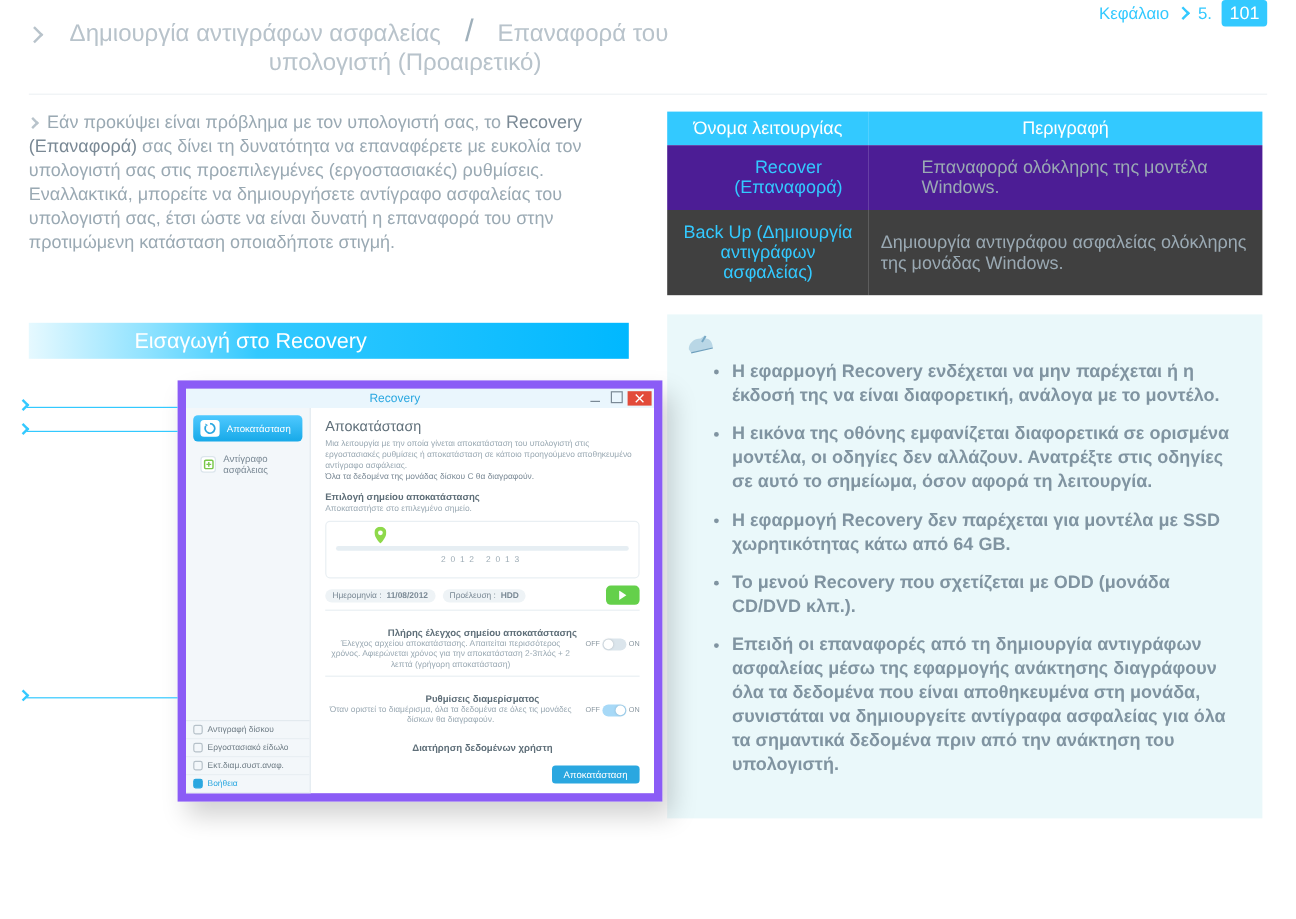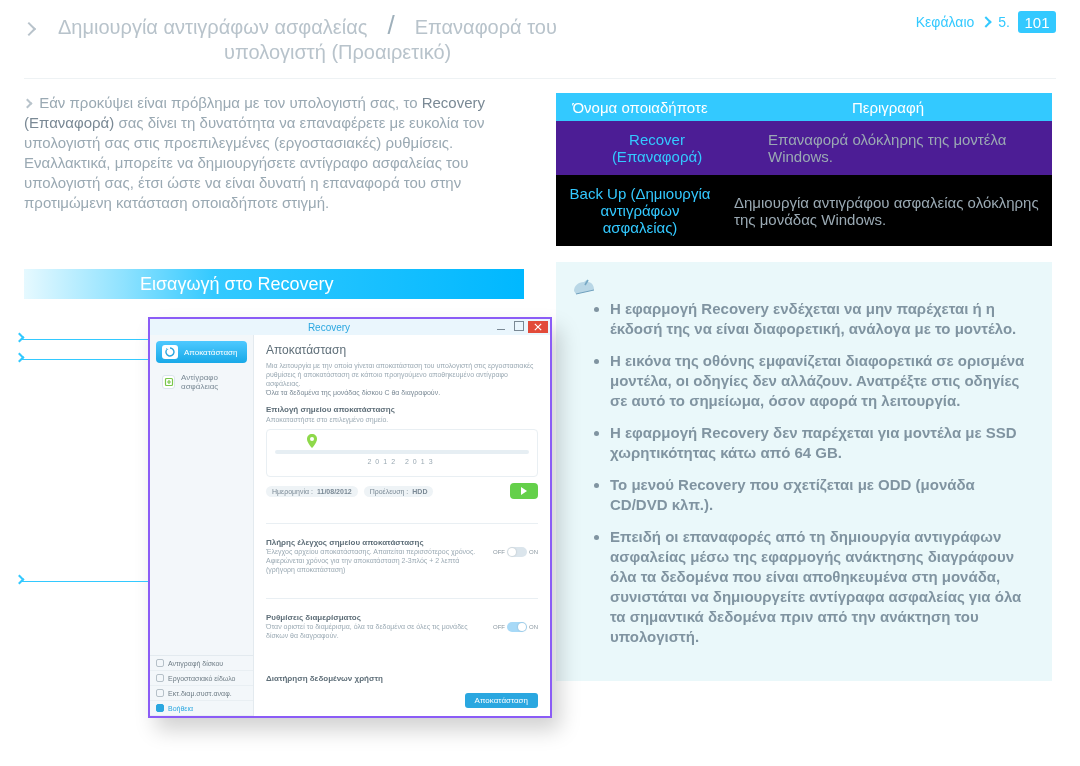--- a/index.html
+++ b/index.html
@@ -31,21 +31,21 @@
       border-right: 2px solid #b8c3cb;
       border-top: 2px solid #b8c3cb;
       transform: rotate(45deg);
       margin-right: 4px;
       margin-bottom: 2px;
     }
     .header-slash { color: #9fb0bb; font-size: 26px; font-weight: 300; }
     .header-line2 { font-size: 20px; color: #b8c3cb; margin-left: 200px; }
     .chapter-tag {
       position: absolute;
-      right: 24px; top: 11px;
+      right: 24px; top: 0;
       display: flex; align-items: center; gap: 8px;
     }
     .chapter-text { font-size: 14px; color: #33c9ff; }
     .chapter-chevron {
       display: inline-block;
       width: 8px; height: 8px;
       border-right: 2px solid #33c9ff;
       border-top: 2px solid #33c9ff;
       transform: rotate(45deg);
     }
@@ -91,33 +91,33 @@
     .section-heading {
       margin-top: 56px;
       margin-bottom: 16px;
       width: 500px;
       height: 30px;
       background: linear-gradient(90deg, #e6f9ff 0%, #8ee2ff 20%, #33c9ff 38%, #00b8ff 100%);
       color: #fff;
       font-size: 18px;
       display: flex;
       align-items: center;
-      padding-left: 116px;
+      padding-left: 88px;
     }
 
     
     .shot-wrap {
       position: relative;
       margin-left: 124px;
       margin-top: 18px;
     }
     .shot {
       width: 404px;
       background: #fff;
-      border: 2px solid #8b5cf6;
+      border: 7px solid #8b5cf6;
       box-shadow: 8px 12px 20px rgba(0,0,0,.18);
       font-size: 9px;
       color: #7a8995;
     }
     .shot-titlebar {
       background: #eaf6fd;
       display: flex; align-items: center;
       height: 16px; position: relative;
     }
     .shot-title { flex: 1; text-align: center; color: #2aa7e0; font-size: 10px; }
@@ -191,21 +191,21 @@
       display:flex; align-items:center; gap:4px;
       background:#eef3f6; border-radius:9px; padding:2px 6px;
     }
     .play-btn {
       margin-left:auto; background:#64d04a; color:#fff;
       border-radius:4px; width:28px; height:16px;
       display:flex; align-items:center; justify-content:center;
     }
     .play-btn svg { width:8px; height:8px; }
 
-    .opt-block { border-top:1px solid #e9eff3; margin-top:24px; padding-top:6px; }
+    .opt-block { border-top:1px solid #e9eff3; margin-top:4px; padding-top:6px;text-align:center; }
     .opt-row { display:flex; align-items:flex-start; justify-content:space-between; gap:8px; }
     .opt-text { font-size:7px; color:#9aa9b3; line-height:9px; flex:1; }
     .toggle {
       display:flex; align-items:center; gap:2px;
       font-size:6px; color:#8a97a0;
     }
     .toggle .lbl { }
     .toggle .sw {
       width:20px; height:10px; border-radius:6px; background:#dbe5ec;
       position:relative;
@@ -244,21 +244,21 @@
       background:#33c9ff; color:#fff; height:28px;
       font-weight:normal;
     }
     .feature-table td {
       padding: 10px 10px;
       vertical-align: middle;
     }
     .feature-table tr:nth-child(even) td { background:#e9f8ff; }
     .feature-table tr:nth-child(odd) td { background:#ffffff; }
     .feature-table tbody tr:first-child td { background:#4c1d95;padding-left:44px; }
-    .feature-table tbody tr:nth-child(2) td { background:#000000; }
+    .feature-table tbody tr:nth-child(2) td { background:#404040; }
     .feature-table .fname { color:#33c9ff; text-align:center; width:168px; }
     .feature-table .fdesc { color:#9aa9b3; }
 
     
     .notes {
       margin-top: 16px;
       background:#eaf8fa;
       padding: 14px 18px 22px 16px;
       font-size: 15px;
       color: #8094a1;
@@ -443,21 +443,21 @@
           </div>
         </div>
       </div>
     </div>
   </div>
 
   <div class="col-right">
     <table class="feature-table">
       <thead>
         <tr>
-          <th>Όνομα οποιαδήποτε</th>
+          <th>Όνομα λειτουργίας</th>
           <th>Περιγραφή</th>
         </tr>
       </thead>
       <tbody>
         <tr>
           <td class="fname">Recover (Επαναφορά)</td>
           <td class="fdesc">Επαναφορά ολόκληρης της μοντέλα Windows.</td>
         </tr>
         <tr>
           <td class="fname">Back Up (Δημιουργία αντιγράφων ασφαλείας)</td>

